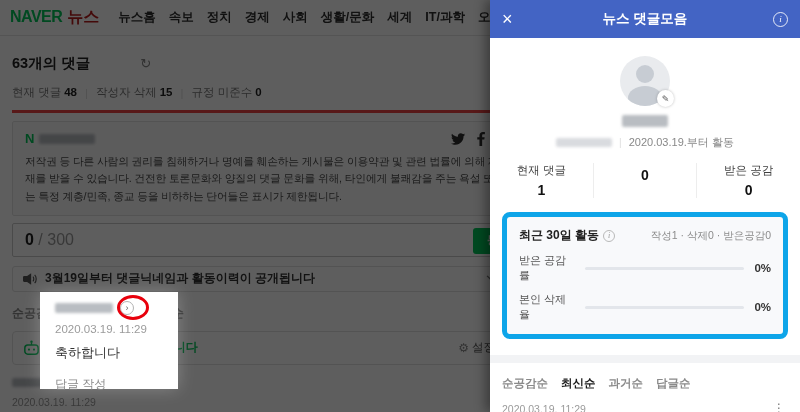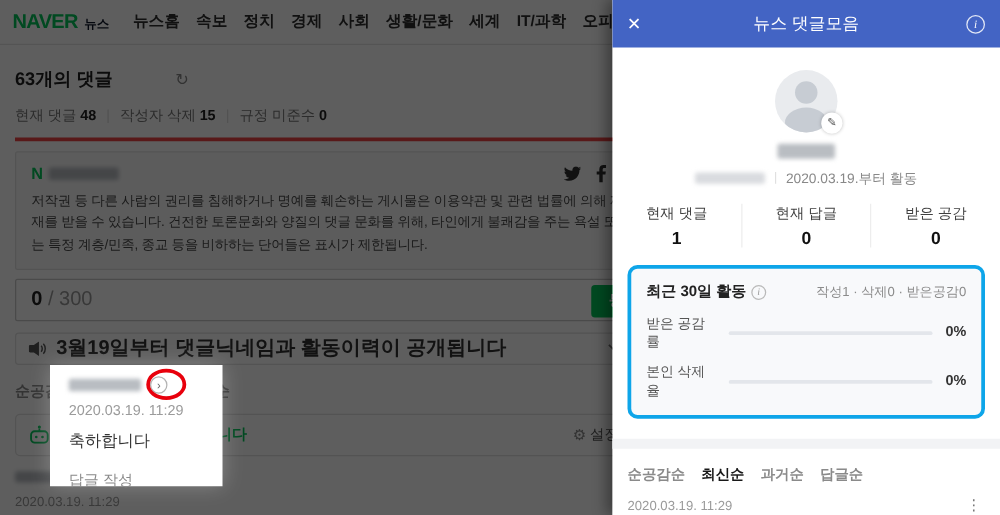--- a/index.html
+++ b/index.html
@@ -5,21 +5,21 @@
   * { margin:0; padding:0; box-sizing:border-box; }
   html,body { width:800px; height:412px; overflow:hidden; background:#fff;
     font-family:"Liberation Sans","DejaVu Sans",sans-serif; }
   .stage { position:relative; width:800px; height:412px; overflow:hidden; }
 
   
   .left-page { position:absolute; left:0; top:0; width:558px; height:412px; background:#fff; overflow:hidden;border-radius:30px; }
   .gnb { height:36px; display:flex; align-items:center; gap:13px; padding:0 10px; border-bottom:1px solid #e4e4e4; white-space:nowrap; }
   .brand { display:flex; align-items:baseline; gap:5px; margin-right:6px; }
   .brand-naver { color:#03c75a; font-weight:800; font-size:16px; letter-spacing:-0.5px; }
-  .brand-news { color:#0f172a; font-weight:700; font-size:10px; }
+  .brand-news { color:#b91c1c; font-weight:700; font-size:16px; }
   .gnb-item { font-size:12.5px; font-weight:700; color:#2e2e2e; cursor:pointer; }
 
   .lcontent { padding:0 0 0 12px; }
   .cmt-head { display:flex; align-items:center; margin-top:18px; padding-right:8px;gap:44px; }
   .cmt-count-wrap { font-size:14.5px; font-weight:700; color:#222; }
   .refresh { margin-left:6px; color:#888; font-size:13px; }
   .my-cmt { margin-left:auto; font-size:12px; font-weight:700; color:#333; }
   .cmt-stats { display:flex; align-items:center; gap:8px; margin-top:12px; padding-bottom:10px; border-bottom:3px solid #ef4444; width:500px; font-size:11.5px; }
   .cmt-stats .lab { color:#777; } .cmt-stats .val { color:#222; font-weight:700; margin-left:3px; }
   .cmt-stats .bar { color:#ddd; }
@@ -31,21 +31,21 @@
   .notice-name { width:56px; height:10px; margin-left:5px; }
   .sns { margin-left:auto; display:flex; gap:12px; align-items:center; padding-right:14px; }
   .notice-text { margin-top:7px; font-size:10.8px; line-height:1.6; color:#4a4a4a; letter-spacing:-0.2px; }
 
   .composer { width:500px; height:34px; margin-top:7px; border:1px solid #c9c9c9; border-radius:2px; background:#fff; display:flex; align-items:center; padding:0 0 0 12px; position:relative; }
   .counter { font-size:16px; color:#999; }
   .counter b { color:#222; font-weight:700; }
   .submit-btn { position:absolute; right:-14px; top:4px; width:52px; height:26px; background:#03c75a; color:#fff; border:none; border-radius:3px; font-size:12px; font-weight:700; font-family:inherit; }
 
   .nick-banner { width:500px; height:26px; margin-top:9px; border:1px solid #e0e0e0; border-radius:3px; display:flex; align-items:center; gap:8px; padding:0 10px; position:relative; }
-  .nick-text { font-size:16px; color:#333; font-weight:600; }
+  .nick-text { font-size:12px; color:#333; font-weight:600; }
   .nick-chevron { position:absolute; right:14px; top:8px; }
 
   .sort-tabs-l { display:flex; gap:14px; margin-top:13px; font-size:12px; font-weight:700; }
   .tab-dim { color:#8a8a8a; } .tab-on { color:#181818; }
 
   .cleanbot { width:500px; height:34px; margin-top:9px; border:1px solid #e0e0e0; border-radius:4px; display:flex; align-items:center; gap:7px; padding:0 10px; position:relative; }
   .cleanbot-text { font-size:12px; color:#03c75a; font-weight:700; }
   .cb-settings { position:absolute; right:16px; display:flex; align-items:center; gap:3px; font-size:11.5px; color:#555; }
   .gear { font-size:12px; color:#888; }
 
@@ -64,41 +64,41 @@
   .sp-chip { width:14px; height:14px; border:1px solid #b3b3b3; border-radius:50%; margin-left:7px; display:flex; align-items:center; justify-content:center; font-size:9px; color:#666; line-height:1; }
   .sp-redcircle { position:absolute; left:62px; top:-5px; width:32px; height:25px; border:3px solid #e8000c; border-radius:50%; z-index:5; }
   .sp-date { margin-top:7px; font-size:11.5px; color:#9b9b9b; }
   .sp-text { margin-top:9px; font-size:13px; color:#333; }
   .sp-reply { margin-top:14px; font-size:12px; color:#8a8a8a; }
 
   
   .rpanel { position:absolute; left:490px; top:0; width:310px; height:412px; background:#fff; z-index:40; box-shadow:-5px 0 10px rgba(0,0,0,0.35); }
   .rheader { height:38px; background:#4364c4; display:flex; align-items:center; padding:0 12px; position:relative; }
   .close-x { color:#fff; font-size:18px; line-height:1; cursor:pointer; }
-  .rtitle { position:absolute; left:0; right:0; text-align:center; color:#fff; font-size:13.5px; font-weight:400; }
+  .rtitle { position:absolute; left:0; right:0; text-align:center; color:#fff; font-size:13.5px; font-weight:700; }
   .info-i { margin-left:auto; width:15px; height:15px; border:1.2px solid rgba(255,255,255,0.85); border-radius:50%; color:#fff; font-size:9px; display:flex; align-items:center; justify-content:center; z-index:2; font-style:italic; font-family:"Liberation Serif",serif; }
 
   .avatar-wrap { margin:18px auto 0; width:50px; height:50px; position:relative; }
   .avatar { width:50px; height:50px; border-radius:50%; background:#e9ebee; overflow:hidden; position:relative; }
   .av-head { position:absolute; left:16px; top:9px; width:18px; height:18px; border-radius:50%; background:#c7ccd3; }
   .av-body { position:absolute; left:8px; top:30px; width:34px; height:24px; border-radius:50%; background:#c7ccd3; }
   .edit-badge { position:absolute; right:-4px; bottom:-1px; width:17px; height:17px; background:#fff; border-radius:50%; box-shadow:0 0 3px rgba(0,0,0,0.25); display:flex; align-items:center; justify-content:center; font-size:9px; color:#555; }
   .rname { width:46px; height:12px; margin:9px auto 0; display:block; }
   .rsub { display:flex; align-items:center; justify-content:center; gap:7px; margin-top:8px; }
   .rsub-blur { width:56px; height:9px; background:#d9dbdf; }
   .rsub-bar { color:#ddd; font-size:10px; }
   .rsub-text { font-size:11px; color:#888; }
 
   .rstats { display:flex; margin-top:13px; }
   .rstat { flex:1; text-align:center; border-left:1px solid #ededed; }
   .rstat:first-child { border-left:none; }
   .rstat .lab { font-size:11.5px; color:#3f3f3f; }
   .rstat .val { margin-top:4px; font-size:14px; font-weight:700; color:#111; }
 
-  .activity { margin:14px 12px 0; background:#f8f9fb; border:3px solid #0ea5e9; border-radius:8px; padding:10px 12px 12px; }
+  .activity { margin:14px 12px 0; background:#f8f9fb; border:5px solid #0ea5e9; border-radius:8px; padding:10px 12px 12px; }
   .act-head { display:flex; align-items:center; }
   .act-title { font-size:12px; font-weight:700; color:#222; }
   .act-info { width:12px; height:12px; border:1px solid #b9b9b9; border-radius:50%; color:#999; font-size:8px; display:inline-flex; align-items:center; justify-content:center; margin-left:4px; font-style:italic; font-family:"Liberation Serif",serif; }
   .act-summary { margin-left:auto; font-size:10.5px; color:#8b8b8b; }
   .act-row { display:flex; align-items:center; margin-top:9px; }
   .act-lab { width:56px; font-size:11px; color:#555; }
   .act-track { flex:1; height:3px; background:#e3e6eb; border-radius:2px; margin:0 10px; }
   .act-val { font-size:11.5px; font-weight:700; color:#333; }
 
   .thick-div { height:8px; background:#f2f3f5; margin-top:16px; }
@@ -245,21 +245,20 @@
       <span class="rsub-bar">|</span>
       <span class="rsub-text">2020.03.19.부터 활동</span>
     </div>
 
     <div class="rstats">
       <div class="rstat">
         <div class="lab">현재 댓글</div>
         <div class="val">1</div>
       </div>
       <div class="rstat">
-        <div class="lab">현재 답글</div>
         <div class="val">0</div>
       </div>
       <div class="rstat">
         <div class="lab">받은 공감</div>
         <div class="val">0</div>
       </div>
     </div>
 
     <div class="activity">
       <div class="act-head">

